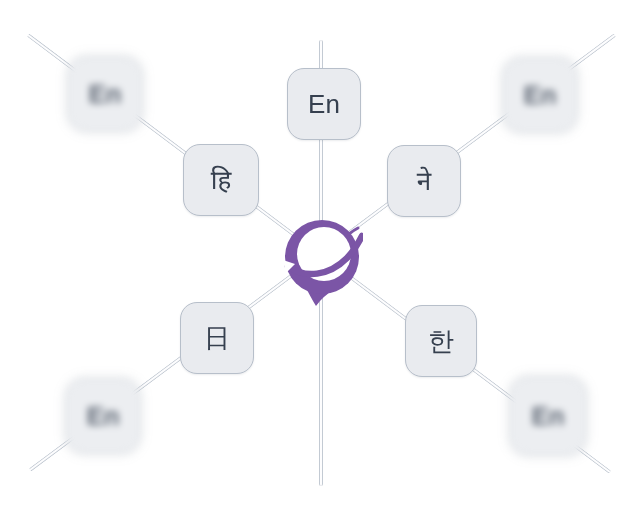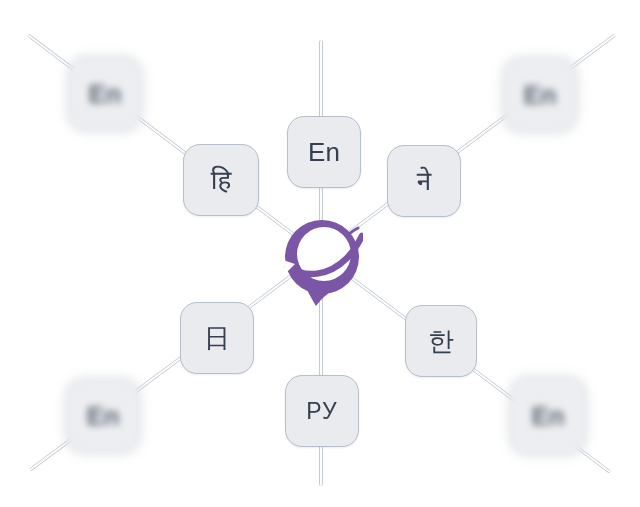--- a/index.html
+++ b/index.html
@@ -37,37 +37,34 @@
 </style>
 </head>
 <body>
 
 <div class="canvas">
 
   <div class="edge edge-v" style="left:319px; top:40px;"></div>
   <div class="edge" style="left:28px; top:33px; width:728px; transform:rotate(36.91deg); transform-origin:0 50%;"></div>
   <div class="edge" style="left:30px; top:468px; width:729px; transform:rotate(-36.64deg); transform-origin:0 50%;"></div>
 
-  <div class="tile" style="left:287px; top:68px;margin-top:48px;">
+  <div class="tile" style="left:287px; top:68px;">
     <span class="lbl">En</span>
   </div>
   <div class="tile" style="left:183px; top:144px; width:74px;">
     <span class="lbl">हि</span>
   </div>
   <div class="tile" style="left:387px; top:145px;">
     <span class="lbl">ने</span>
   </div>
   <div class="tile" style="left:180px; top:302px;">
     <span class="lbl">日</span>
   </div>
   <div class="tile" style="left:405px; top:305px; width:70px;">
     <span class="lbl">한</span>
-  </div>
-  <div class="tile" style="left:285px; top:375px;">
-    <span class="lbl" style="font-size:23px; letter-spacing:1px;">РУ</span>
   </div>
 
   <div class="tile tile-blur" style="left:68px; top:57px;">
     <span class="lbl">En</span>
   </div>
   <div class="tile tile-blur" style="left:503px; top:58px;">
     <span class="lbl">En</span>
   </div>
   <div class="tile tile-blur" style="left:66px; top:379px;">
     <span class="lbl">En</span>

